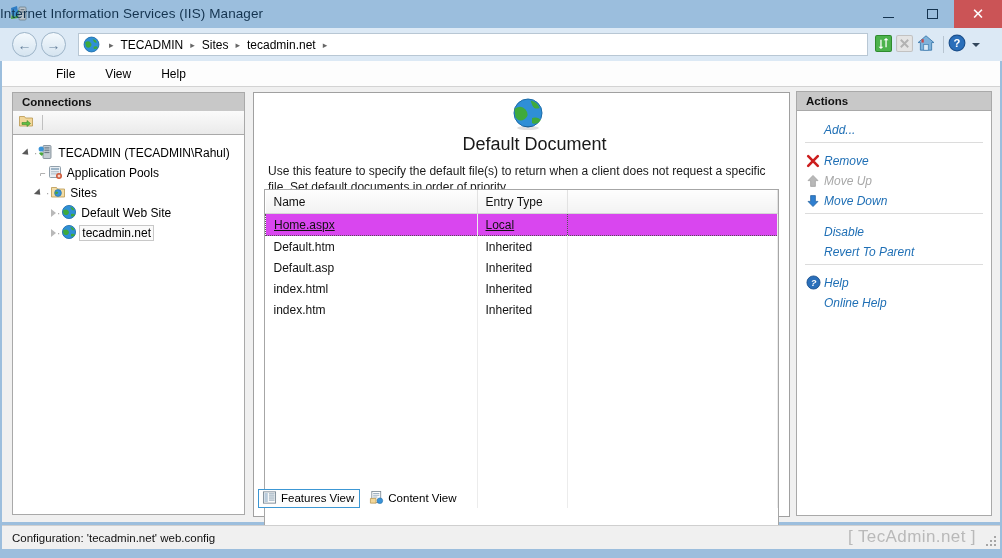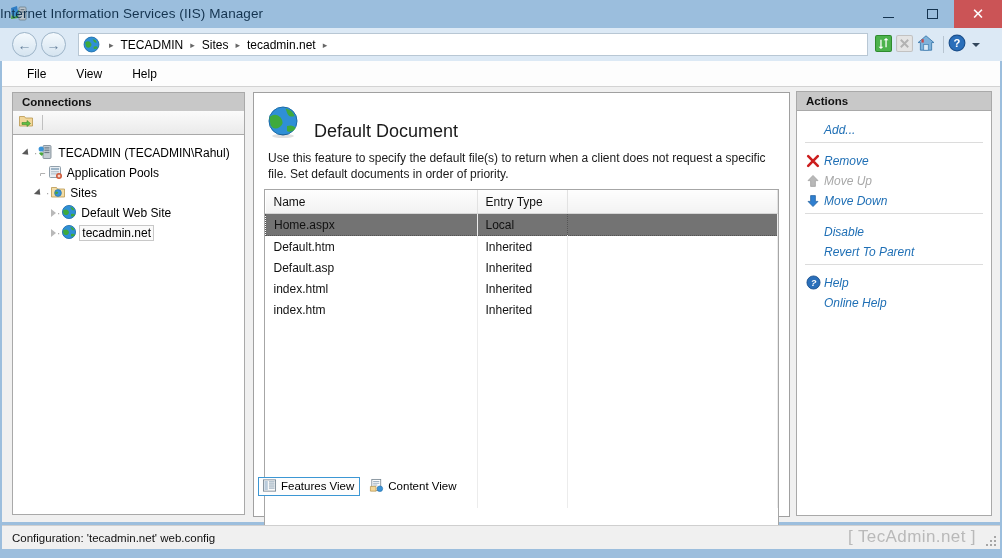--- a/index.html
+++ b/index.html
@@ -107,20 +107,21 @@
   }
 
   
   .menubar {
     position: absolute; left: 2px; top: 61px;
     width: 998px; height: 26px;
     background: #fdfdfd;
     display: flex; align-items: center;
     border-bottom: 1px solid #d3d3d3;
     box-sizing: border-box;
+    padding-left: 29px;
   }
   .menuitem {
     padding: 3px 11px; font-size: 12px; color: #000;
     margin-left: 8px;
   }
   .menuitem:first-child { margin-left: 14px; }
 
   
   .bodyarea {
     position: absolute; left: 2px; top: 87px;
@@ -195,22 +196,23 @@
 
   
   .main-pane {
     position: absolute; left: 251px; top: 5px;
     width: 537px; height: 425px;
     background: #fff;
     border: 1px solid #a0a0a0;
     box-sizing: border-box;
   }
   .feat-head {
-    display: flex; align-items: flex-end;
-    padding: 12px 0 6px 12px;
+    display: flex; align-items: center;
+    padding: 4px 0 6px 12px;
+    flex-direction: column;
   }
   .feat-title {
     font-size: 18px; color: #1a1a1a; margin-left: 14px;
     font-weight: normal;
   }
   .feat-desc {
     padding: 2px 14px 0 14px;
     font-size: 12px; line-height: 16px; color: #1a1a1a;
     width: 500px;
   }
@@ -236,32 +238,33 @@
     padding-left: 8px;
     color: #111;
   }
   table.dlist td {
     height: 19px;
     padding-left: 8px;
     border-right: 1px solid #ececec;
     color: #111;
   }
   table.dlist tr.sel td {
-    background: #737373;
+    background: #d946ef;
     border-top: 1px dotted #555;
     border-bottom: 1px dotted #555;
+    text-decoration: underline;
   }
   table.dlist tr.sel td:first-child { border-left: 1px dotted #555; }
   table.dlist tr.sel td:nth-child(2) { border-right: 1px dotted #555; }
   .col-name { width: 202px; }
   .col-type { width: 80px; }
   .filler-rows td { border-right: 1px solid #ececec; }
 
   .viewtabs {
-    position: absolute; left: 4px; bottom: 20px;
+    position: absolute; left: 4px; bottom: 8px;
     height: 20px; display: flex; align-items: center;
   }
   .vtab {
     display: flex; align-items: center;
     height: 19px; padding: 0 5px 0 3px;
     font-size: 11.5px;
     box-sizing: border-box;
   }
   .vtab.active {
     border: 1px solid #3c97d4;

